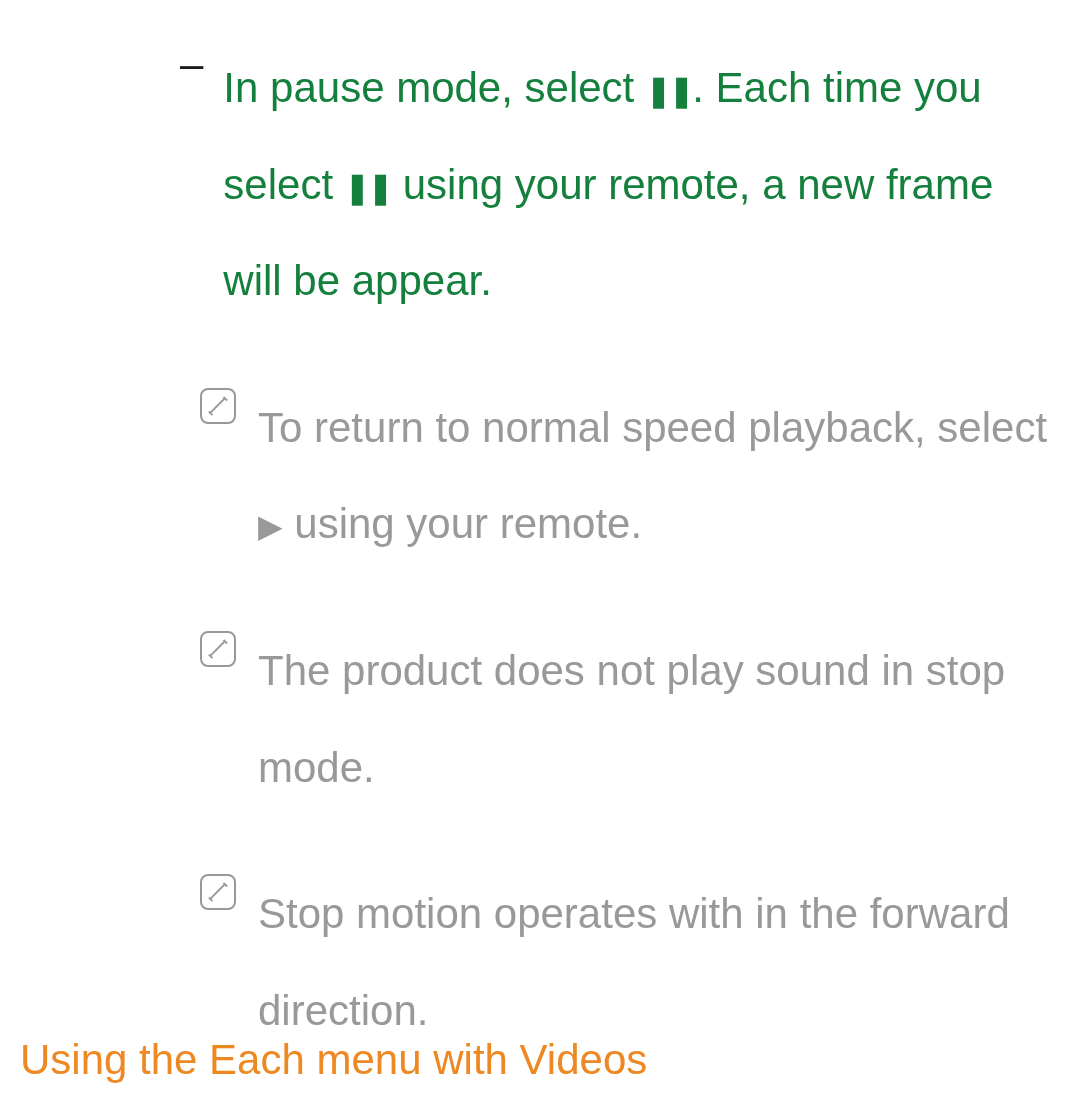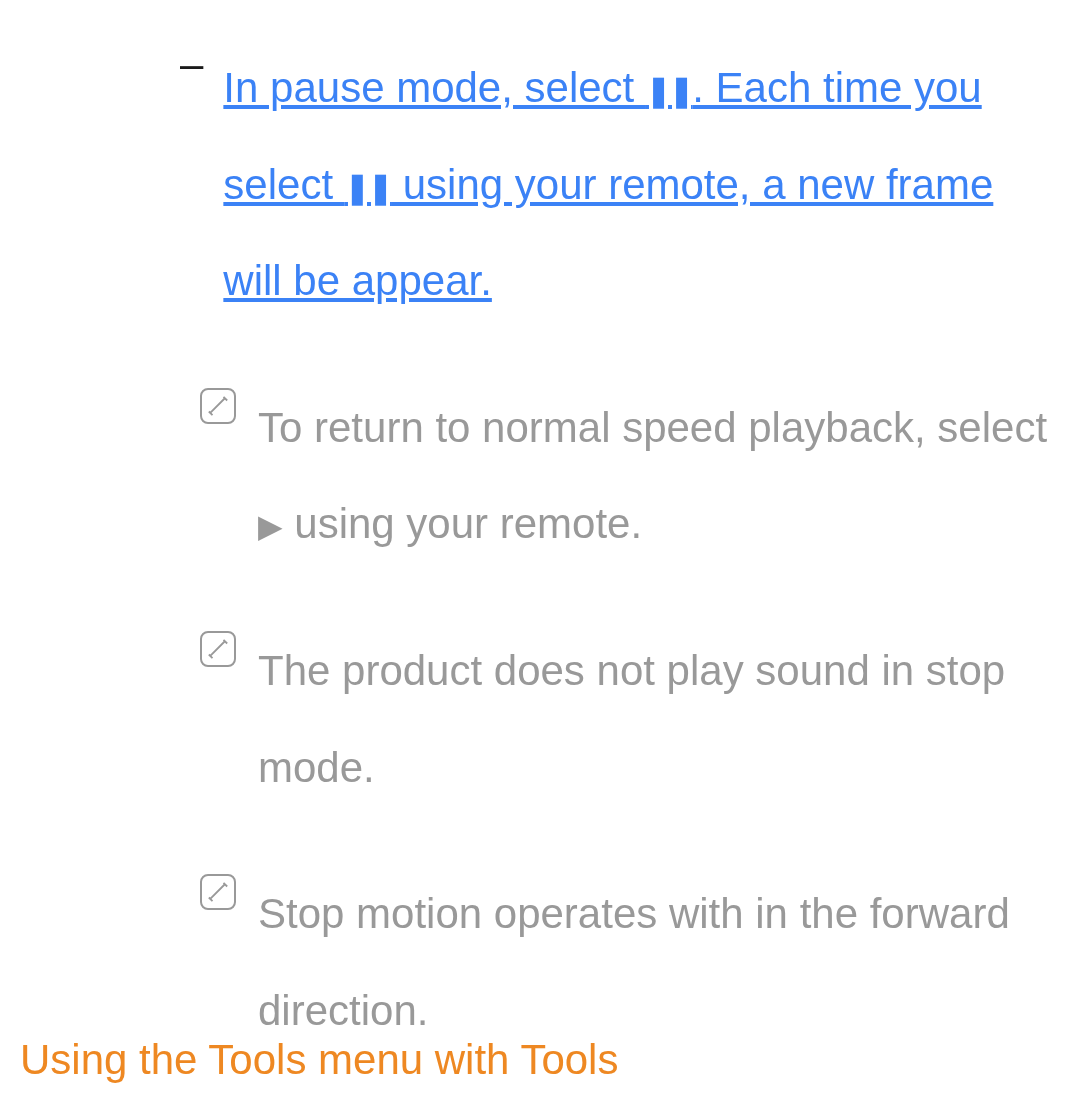--- a/index.html
+++ b/index.html
@@ -21,23 +21,22 @@
       margin-bottom: 50px;
     }
     .bullet-dash {
       font-size: 42px;
       color: #1a1a1a;
       margin-right: 20px;
       flex-shrink: 0;
     }
     .bullet-text {
       font-size: 42px;
-      color: #3b82f6;
+      color: #15803d;
       line-height: 2.3;
-      text-decoration: underline;
     }
     .note-item {
       display: flex;
       margin-left: 180px;
       margin-bottom: 50px;
       justify-content: flex-end;
     }
     .note-icon {
       width: 36px;
       height: 36px;
@@ -114,13 +113,13 @@
   <span class="note-icon">
     <svg viewBox="0 0 24 24" fill="none" stroke="#999999" stroke-width="2">
       <path d="M3 20 L20 3 M2 18 L6 22 M18 2 L22 6"></path>
     </svg>
   </span>
   <span class="note-text">
     <span>Stop motion operates with in the forward direction.</span>
   </span>
 </div>
 
-<div class="section-heading">Using the Tools menu with Tools</div>
+<div class="section-heading">Using the Each menu with Videos</div>
 
 </body></html>

